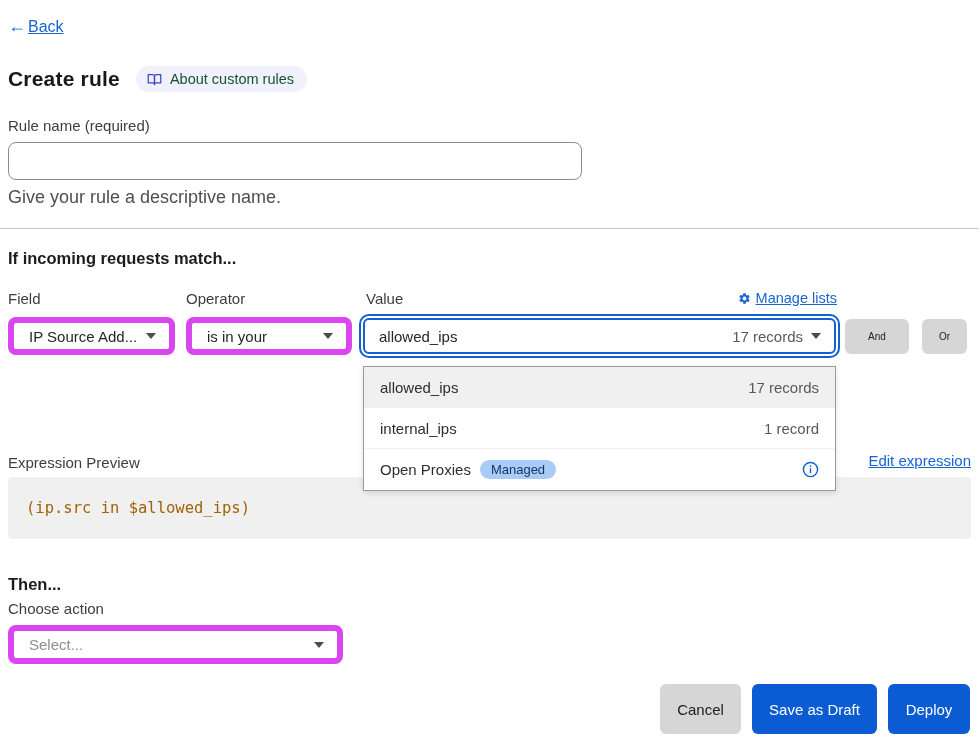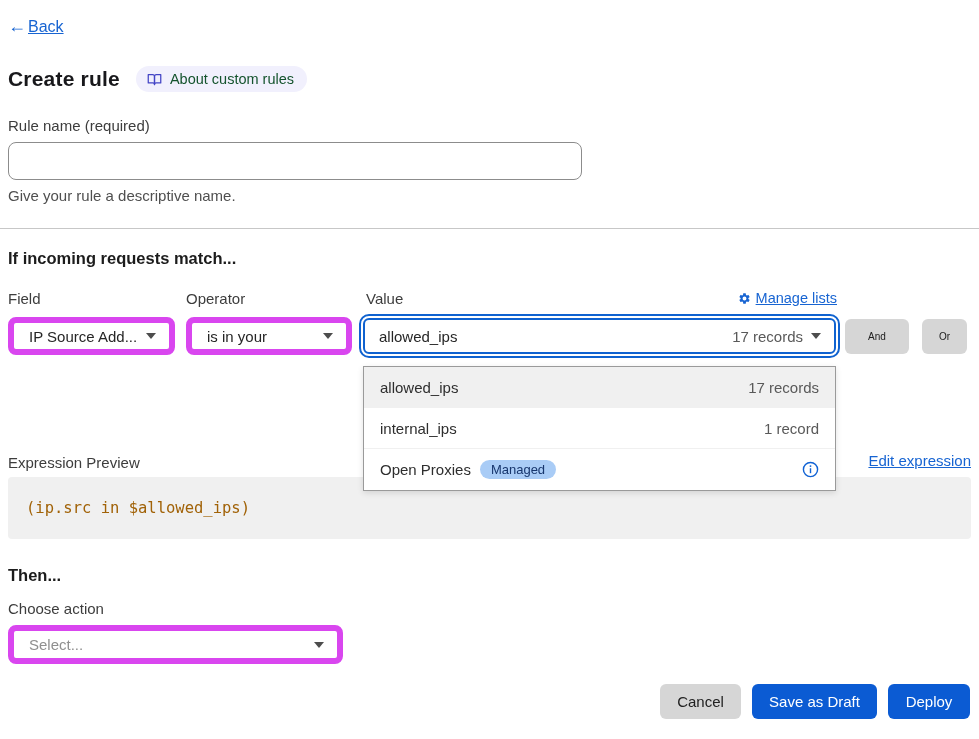--- a/index.html
+++ b/index.html
@@ -17,21 +17,21 @@
   .page-title { font-size: 21px; font-weight: bold; color: #18181b; letter-spacing: .2px; }
   .about-pill { display: inline-flex; align-items: center; gap: 8px; background: #f1f0fd; color: #14532d;
     border-radius: 14px; padding: 5px 13px 5px 11px; font-size: 14.5px; cursor: pointer; }
 
   
   .field-label { font-size: 15px; color: #3d3d3d; }
   .rule-name-label { position: absolute; left: 8px; top: 117px; }
   .rule-name-input { position: absolute; left: 8px; top: 142px; width: 574px; height: 38px;
     border: 1px solid #8c8c8c; border-radius: 8px; font-size: 15px; padding: 0 12px;
     font-family: "Liberation Sans", sans-serif; color: #1f1f1f; outline: none; }
-  .helper { position: absolute; left: 8px; top: 187px; font-size: 15px; color: #4f4f4f; }
+  .helper { position: absolute; left: 8px; top: 187px; font-size: 18px; color: #4f4f4f; }
 
   .divider { position: absolute; left: 0; top: 228px; width: 979px; height: 1px; background: #c7c7c7; }
 
   .section-heading { position: absolute; font-size: 16.5px; font-weight: bold; color: #1c1c1c; }
   .match-heading { left: 8px; top: 249px; }
 
   
   .label-field    { position: absolute; left: 8px;   top: 290px; }
   .label-operator { position: absolute; left: 186px; top: 290px; }
   .label-value    { position: absolute; left: 366px; top: 290px; }
@@ -81,21 +81,21 @@
   .edit-expression { position: absolute; top: 452px; right: 8px; font-size: 15px; }
   .expr-box { position: absolute; left: 8px; top: 477px; width: 963px; height: 62px;
     background: #f0f0f0; border-radius: 4px; display: flex; align-items: center; }
   .expr-code { margin-left: 18px; font-family: "DejaVu Sans Mono", monospace; font-size: 15.5px; color: #a16207; }
 
   
   .then-heading { left: 8px; top: 566px; }
   .action-label { position: absolute; left: 8px; top: 600px; }
 
   
-  .footer-btn { position: absolute; top: 684px; height: 35px; border: none; border-radius: 6px;
+  .footer-btn { position: absolute; top: 684px; height: 50px; border: none; border-radius: 6px;
     font-size: 15px; font-family: "Liberation Sans", sans-serif; cursor: pointer; }
   .cancel-btn { left: 660px; width: 81px; background: #d6d6d6; color: #212121; }
   .blue-btn { background: #0b5bd3; color: #fff; }
   .save-draft-btn { left: 752px; width: 125px; }
   .deploy-btn { left: 888px; width: 82px; }
 
   .icon-svg { display: block; flex: none; }
 </style>
 </head>
 <body>
@@ -179,21 +179,21 @@
     </svg>
   </div>
 </div>
 
 <div class="expr-label">Expression Preview</div>
 <div class="edit-expression link">Edit expression</div>
 <div class="expr-box">
   <span class="expr-code">(ip.src in $allowed_ips)</span>
 </div>
 
-<div class="section-heading then-heading" style="position:absolute;">Then...</div>
+<div class="section-heading then-heading" style="position:absolute;margin-top:9px;">Then...</div>
 <div class="field-label action-label">Choose action</div>
 <div class="select select-action" role="listbox">
   <span>Select...</span>
   <span class="caret"></span>
 </div>
 
 <button class="footer-btn cancel-btn">Cancel</button>
 <button class="footer-btn blue-btn save-draft-btn">Save as Draft</button>
 <button class="footer-btn blue-btn deploy-btn">Deploy</button>
 

